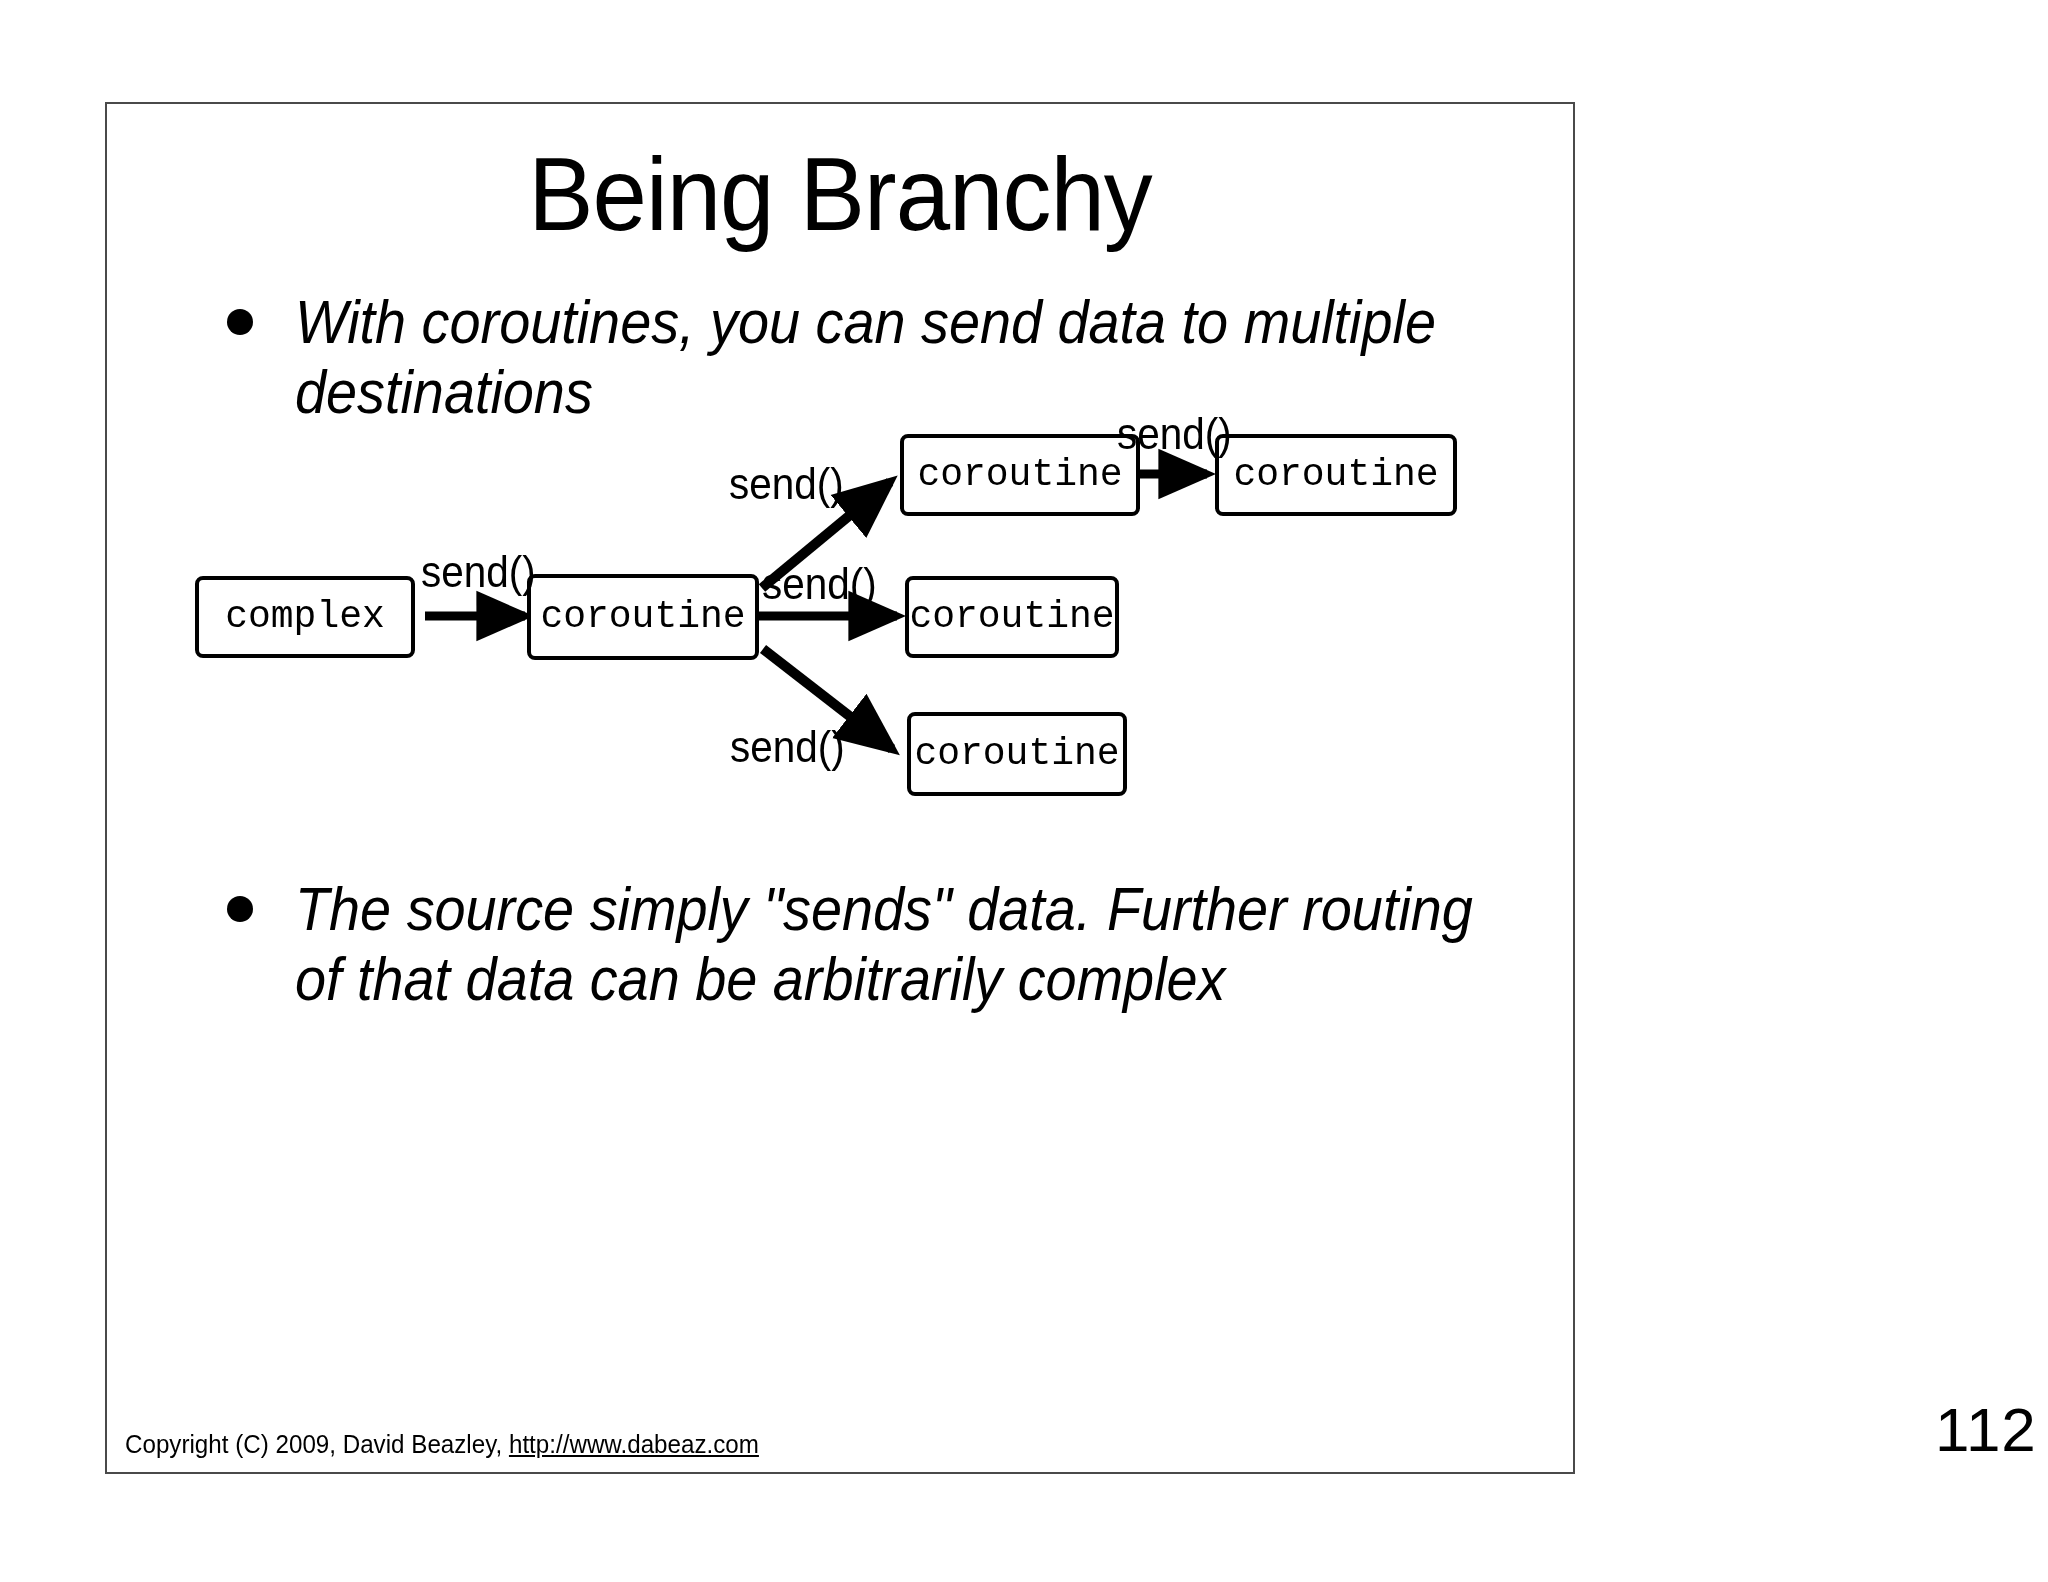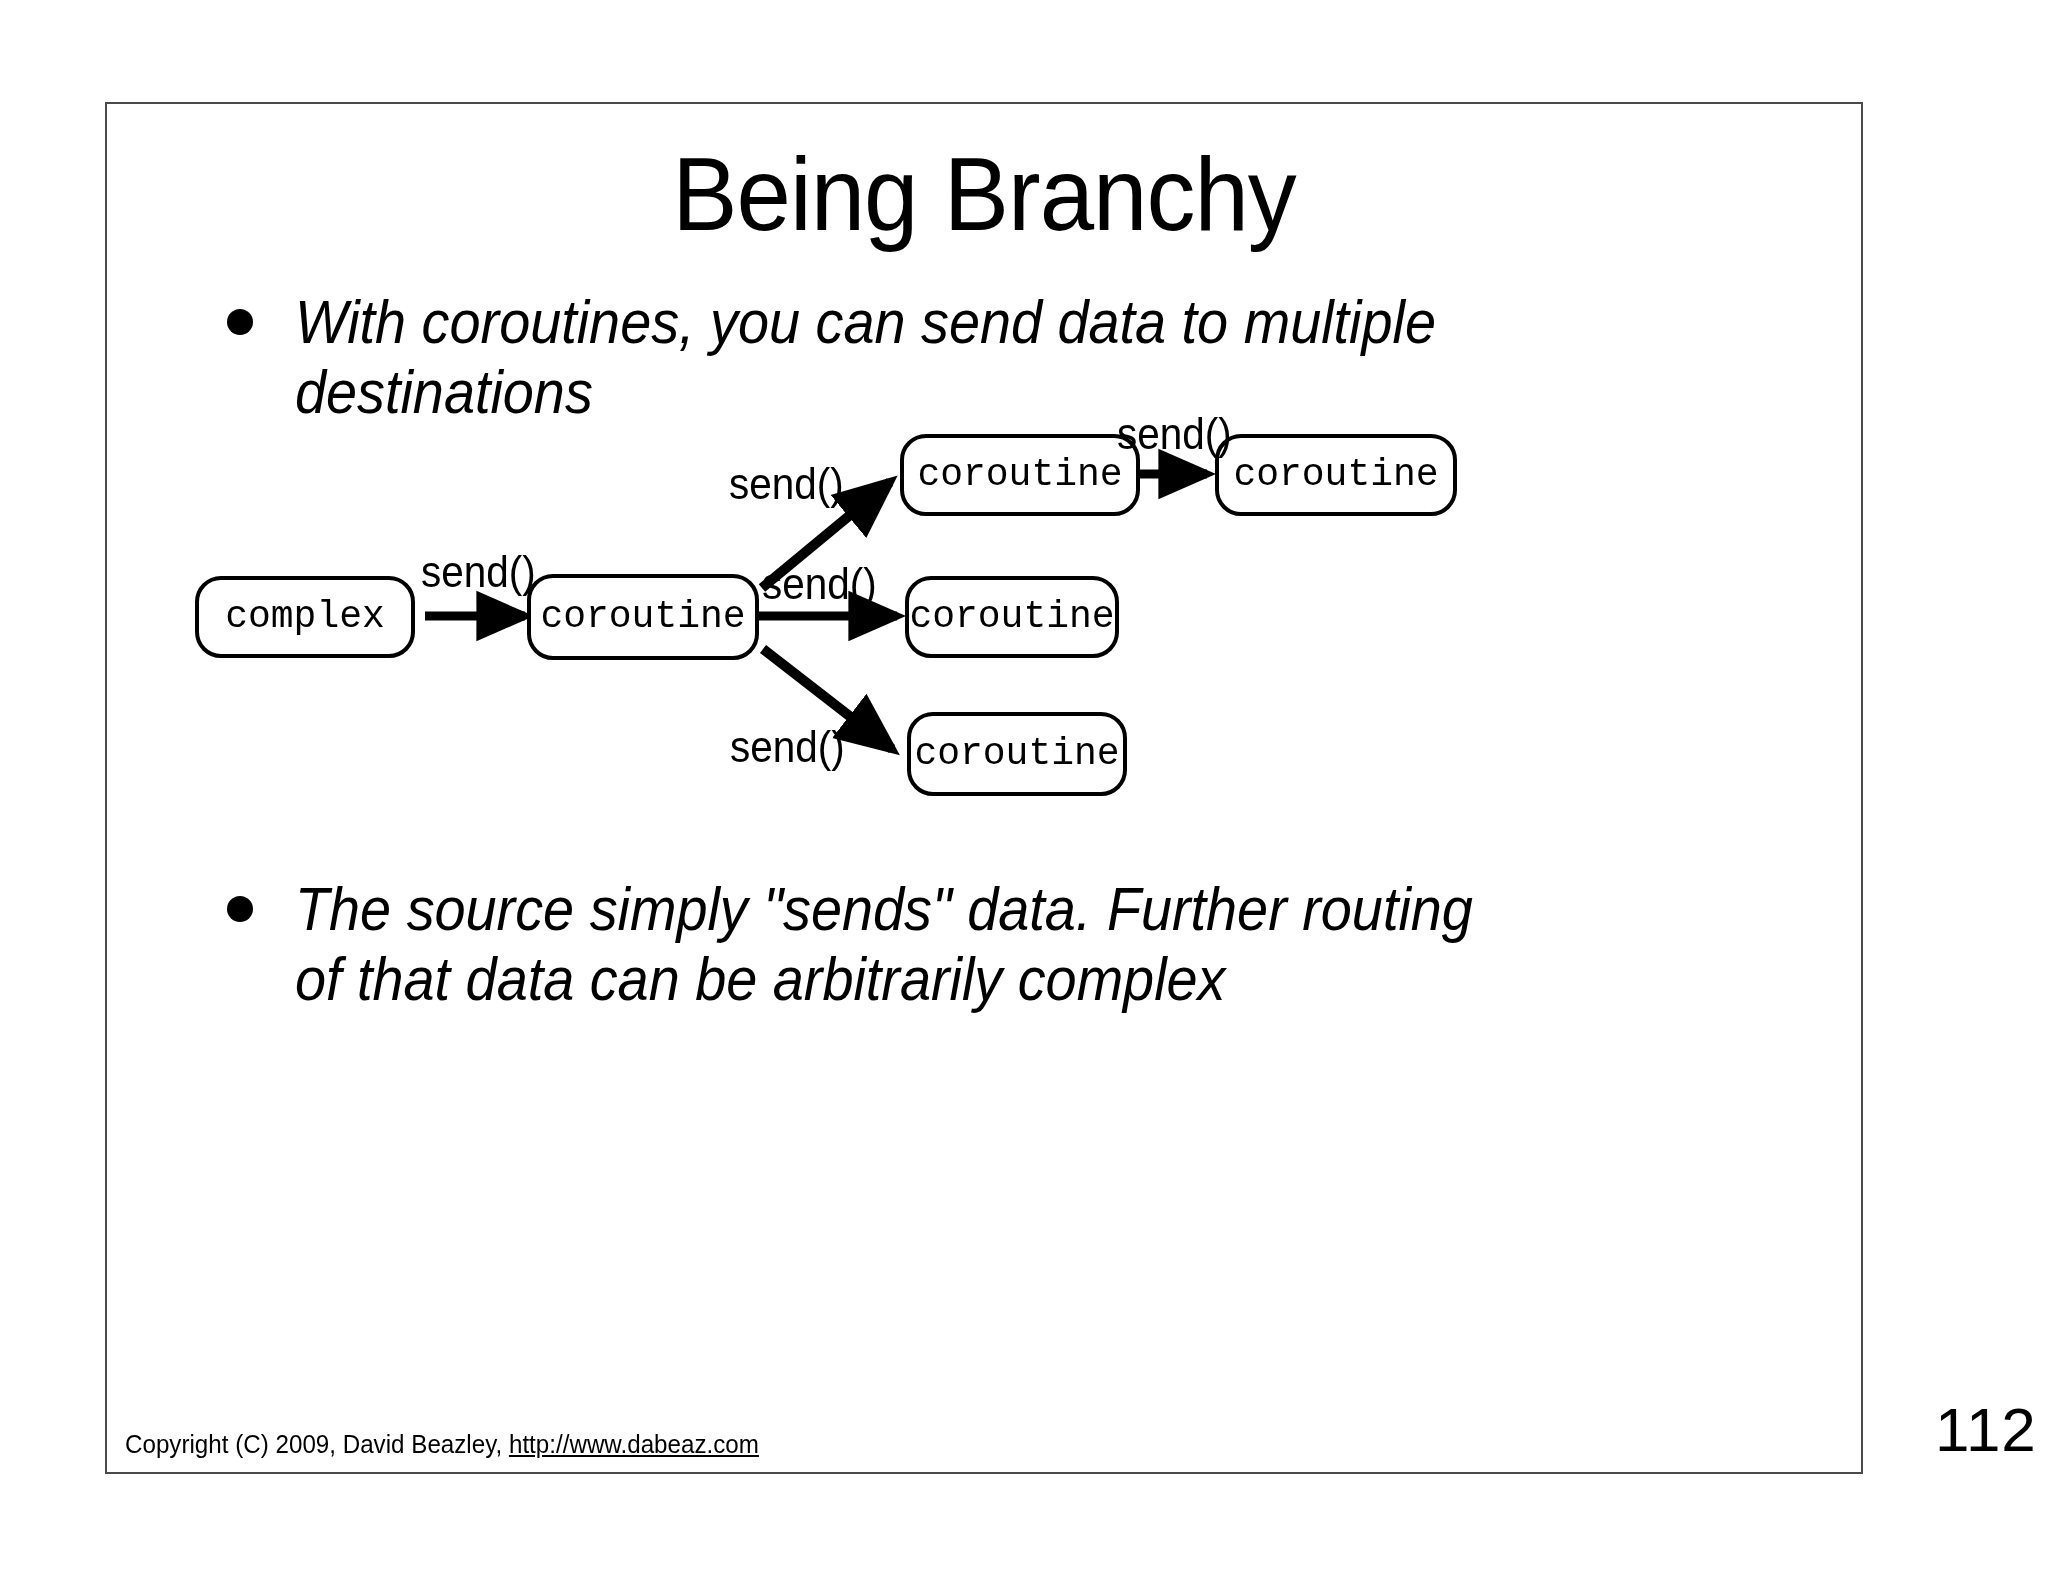--- a/index.html
+++ b/index.html
@@ -12,21 +12,21 @@
     height: 1582px;
     position: relative;
     font-family: "Liberation Sans", sans-serif;
     overflow: hidden;
   }
 
   #slide-frame {
     position: absolute;
     left: 105px;
     top: 102px;
-    width: 1758px;
+    width: 1470px;
     height: 1372px;
     border: 2px solid #4a4a4a;
     background: #ffffff;
     box-sizing: border-box;
   }
 
   
   #slide-title {
     position: absolute;
     left: 0;
@@ -76,21 +76,21 @@
     position: absolute;
     left: 0;
     top: 0;
     width: 1834px;
     height: 1372px;
     pointer-events: none;
   }
   .node-box {
     position: absolute;
     border: 4px solid #000;
-    border-radius: 26px;
+    border-radius: 8px;
     background: #fff;
     display: flex;
     align-items: center;
     justify-content: center;
     box-sizing: border-box;
   }
   .node-label {
     font-family: "Liberation Mono", monospace;
     font-size: 38px;
     color: #000;

